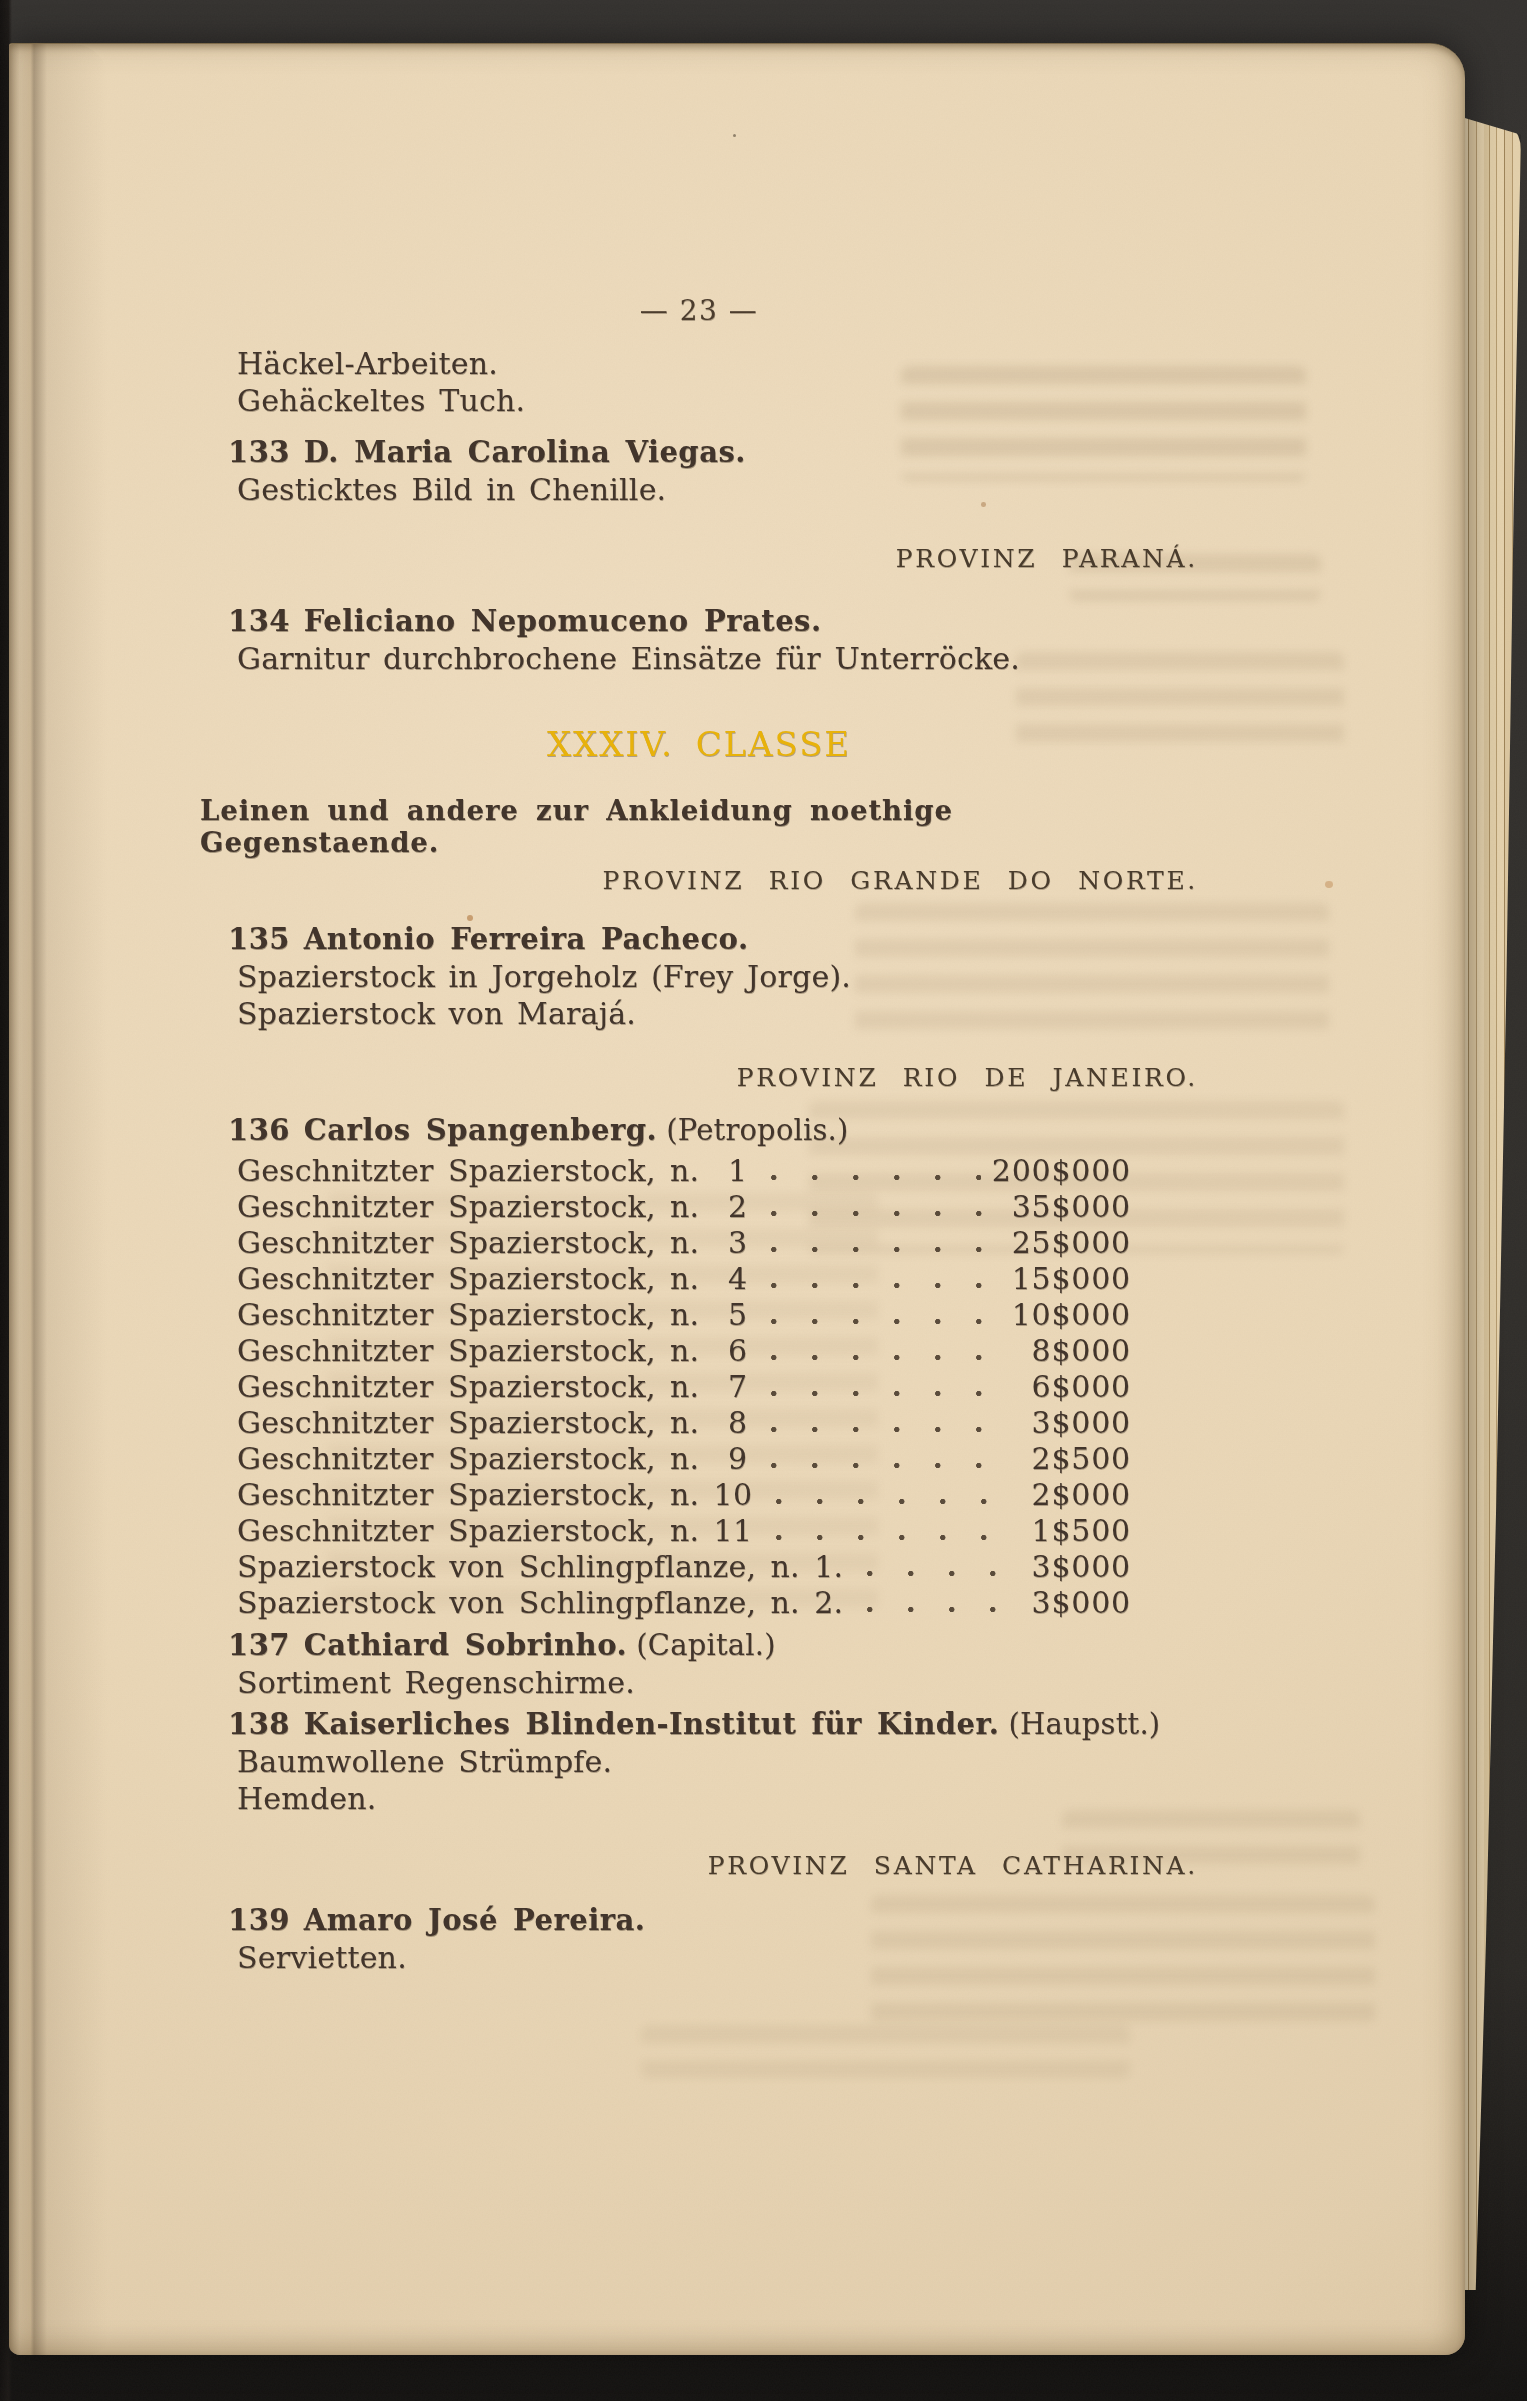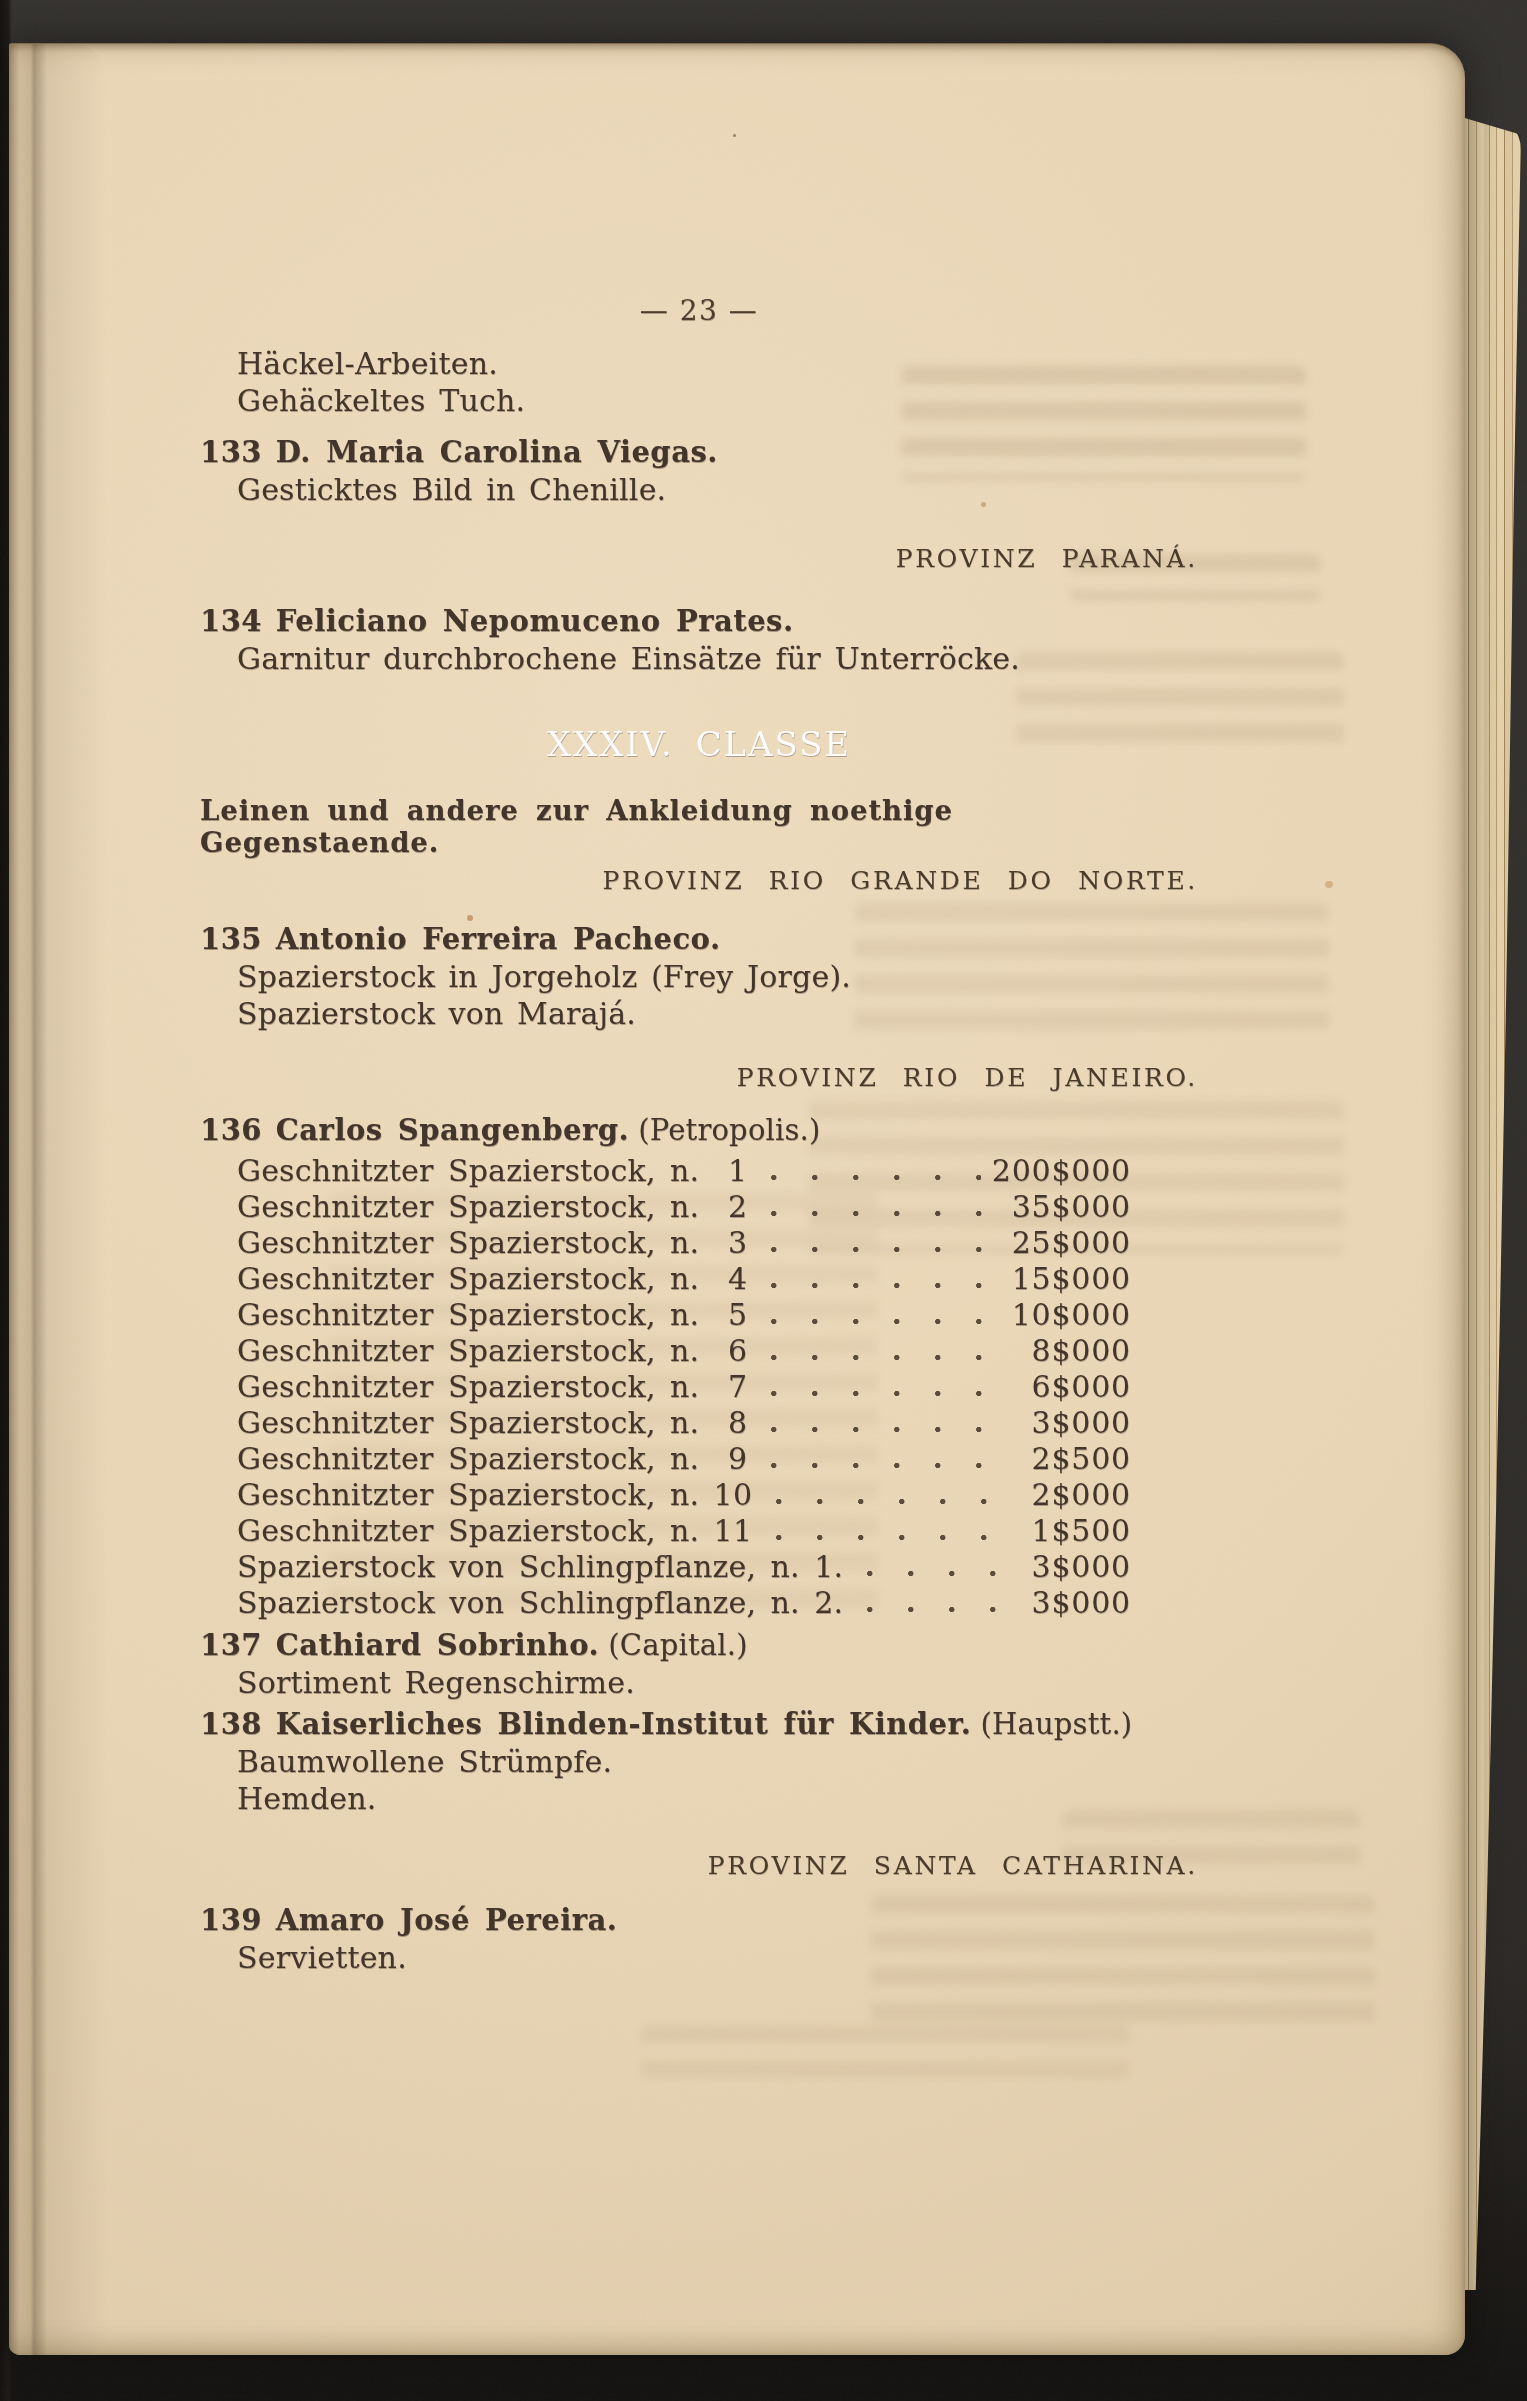--- a/index.html
+++ b/index.html
@@ -74,29 +74,29 @@
     font-size:30px;line-height:37px;letter-spacing:0.2px;word-spacing:3.8px;
     text-shadow:0.5px 0.6px 0.5px rgba(61,47,32,.35);
   }
   .indent{padding-left:37px;}
   .pagenum{font-size:28px;letter-spacing:1.5px;text-align:center;color:#4a3b2c;
     text-shadow:0.4px 0.5px 0.5px rgba(61,47,32,.35);}
   .entry-head{
     font-weight:bold;font-size:29px;line-height:37px;letter-spacing:0.5px;word-spacing:4.6px;
     text-shadow:0.5px 0.7px 0.6px rgba(55,42,28,.4);
   }
-  .entry-head .enum{margin-right:13.7px;}
+  .entry-head .enum{margin-right:13.7px;margin-left:28px;}
   .entry-head .esuffix{font-weight:normal;letter-spacing:0.2px;margin-left:9.2px;
     text-shadow:0.5px 0.6px 0.5px rgba(61,47,32,.35);}
   .h-provinz{
     font-size:25px;letter-spacing:2.7px;word-spacing:13.7px;text-align:right;color:#473a2b;
     text-shadow:0.4px 0.5px 0.5px rgba(70,55,38,.35);
   }
   .h-classe{
-    font-size:34px;letter-spacing:1.9px;word-spacing:9.2px;text-align:center;color:#ffffff;
+    font-size:34px;letter-spacing:1.9px;word-spacing:9.2px;text-align:center;color:#eab308;
     text-shadow:0.5px 0.7px 0.6px rgba(61,47,32,.35);
   }
   .h-subtitle{
     font-weight:bold;font-size:27.5px;letter-spacing:0.9px;word-spacing:6.9px;text-align:left;
     text-shadow:0.5px 0.7px 0.6px rgba(55,42,28,.4);
   }
   
   .price-table{padding:0 67px 0 37px;box-sizing:border-box;}
   .prow{display:flex;align-items:center;height:36px;font-size:30px;letter-spacing:0.2px;word-spacing:4.6px;
     text-shadow:0.5px 0.6px 0.5px rgba(61,47,32,.35);}

